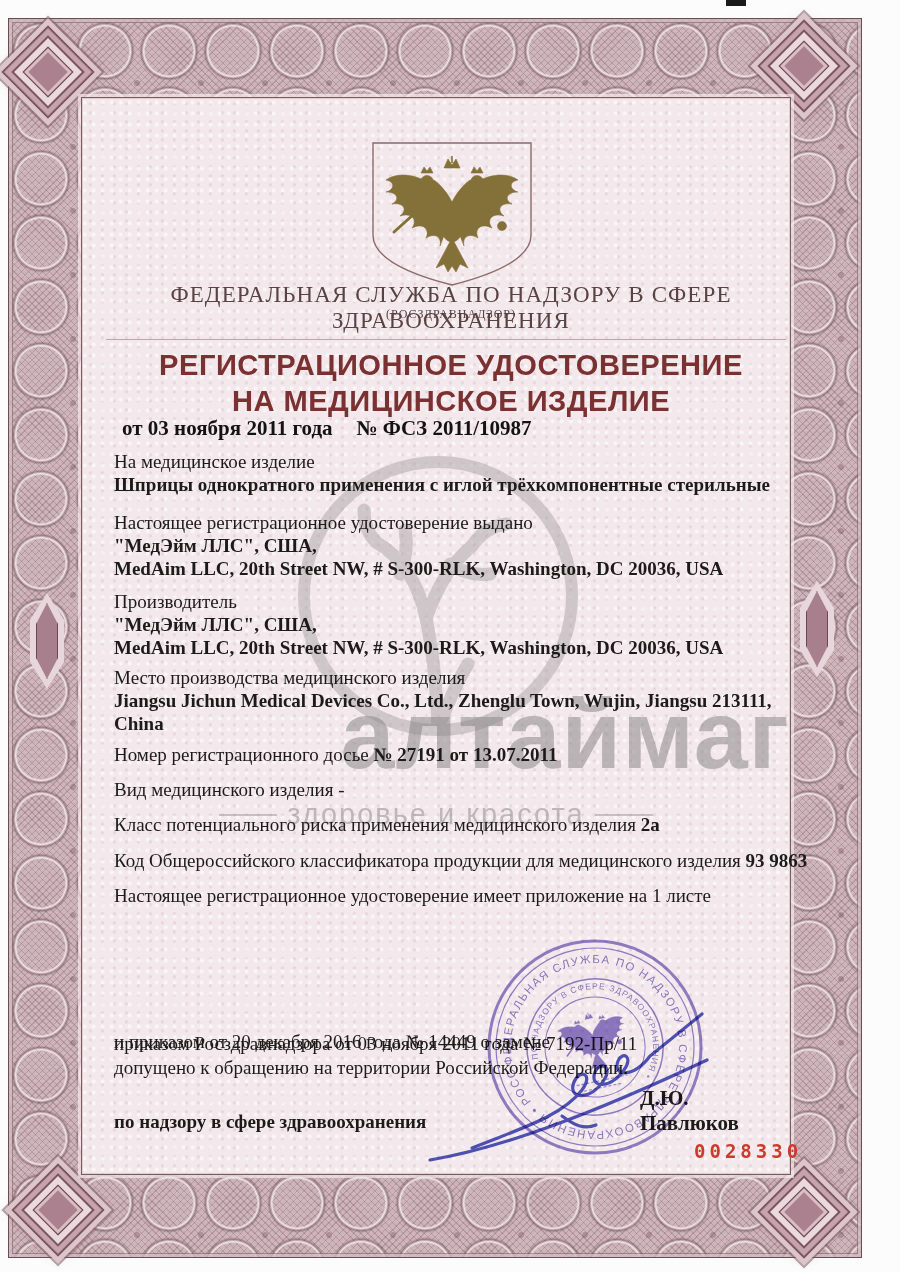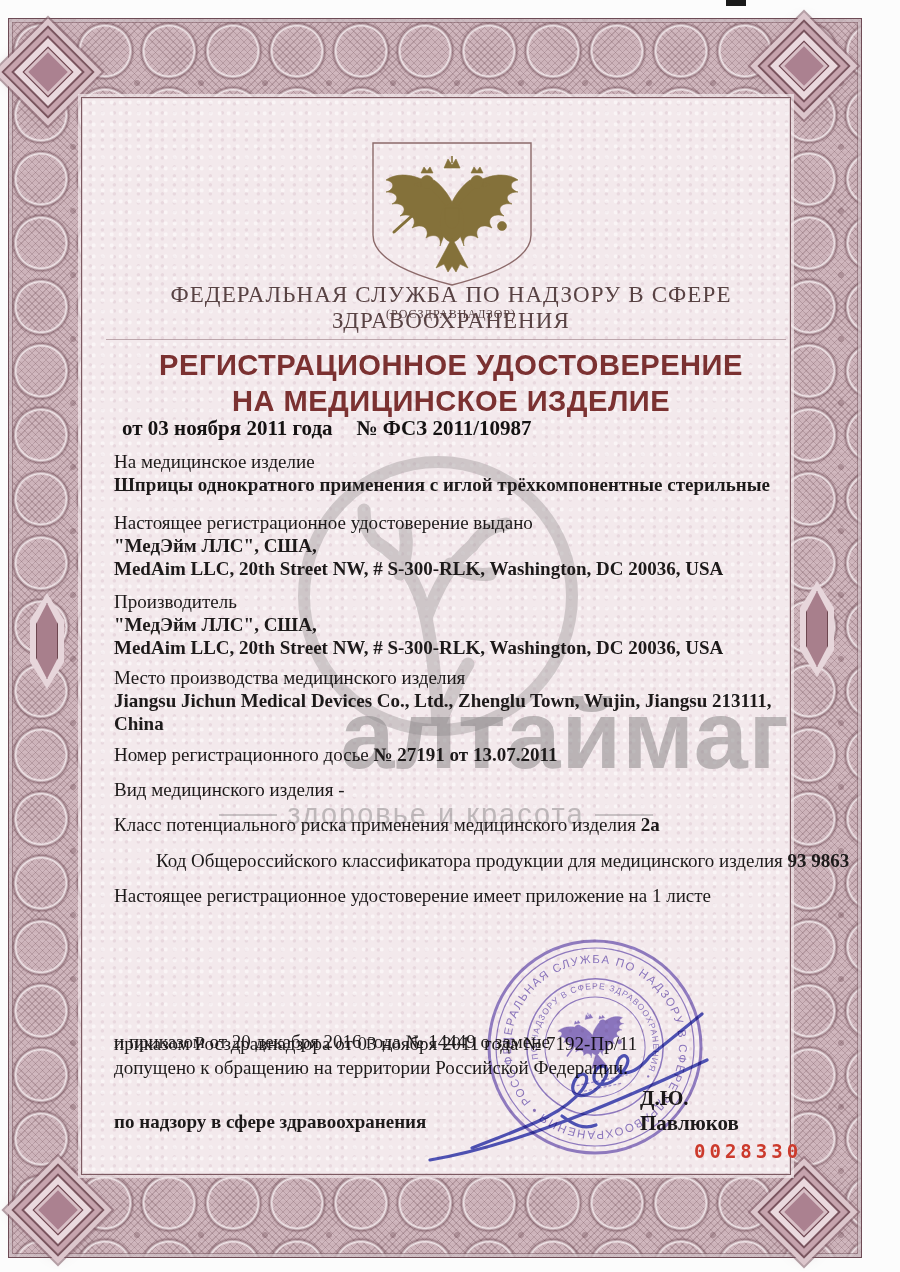--- a/index.html
+++ b/index.html
@@ -175,21 +175,21 @@
         <span class="b">№ 27191 от 13.07.2011</span>
       </div>
 
       <div class="ln" style="top:680px;">Вид медицинского изделия -</div>
 
       <div class="ln" style="top:715px;">
         <span>Класс потенциального риска применения медицинского изделия</span>
         <span class="b">2а</span>
       </div>
 
-      <div class="ln" style="top:751px;margin-left:42px;">
+      <div class="ln" style="top:751px;">
         <span>Код Общероссийского классификатора продукции для медицинского изделия</span>
         <span class="b">93 9863</span>
       </div>
 
       <div class="ln" style="top:786px;">Настоящее регистрационное удостоверение имеет приложение на 1 листе</div>
 
       <div class="ln" style="top:906px;margin-top:28px;">приказом Росздравнадзора от 03 ноября 2011 года № 7192-Пр/11</div>
       <div class="ln" style="top:932px;">и приказом от 20 декабря 2016 года № 14449 о замене</div>
       <div class="ln" style="top:958px;">допущено к обращению на территории Российской Федерации.</div>
 

